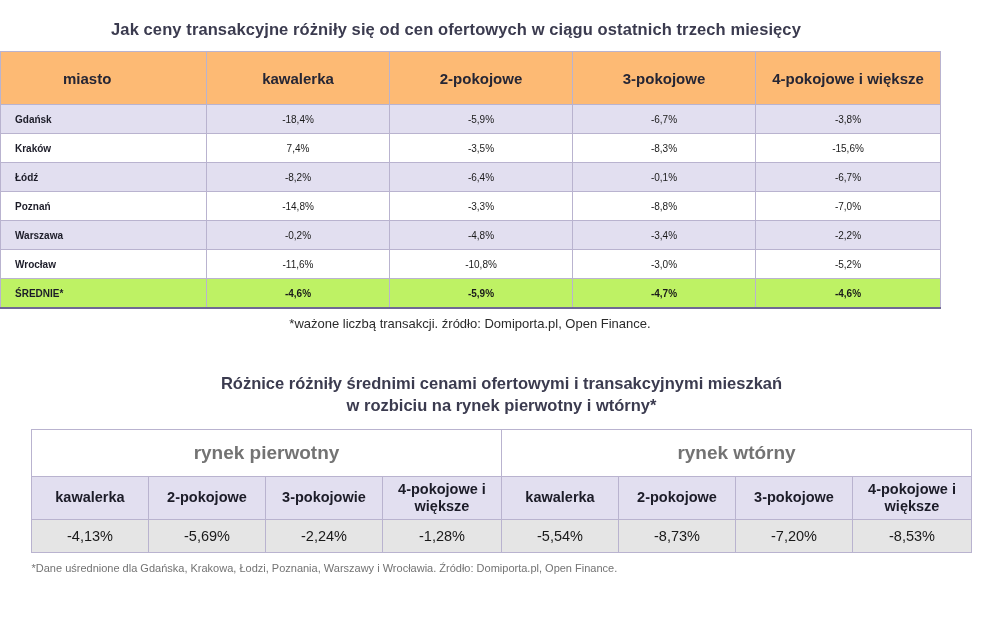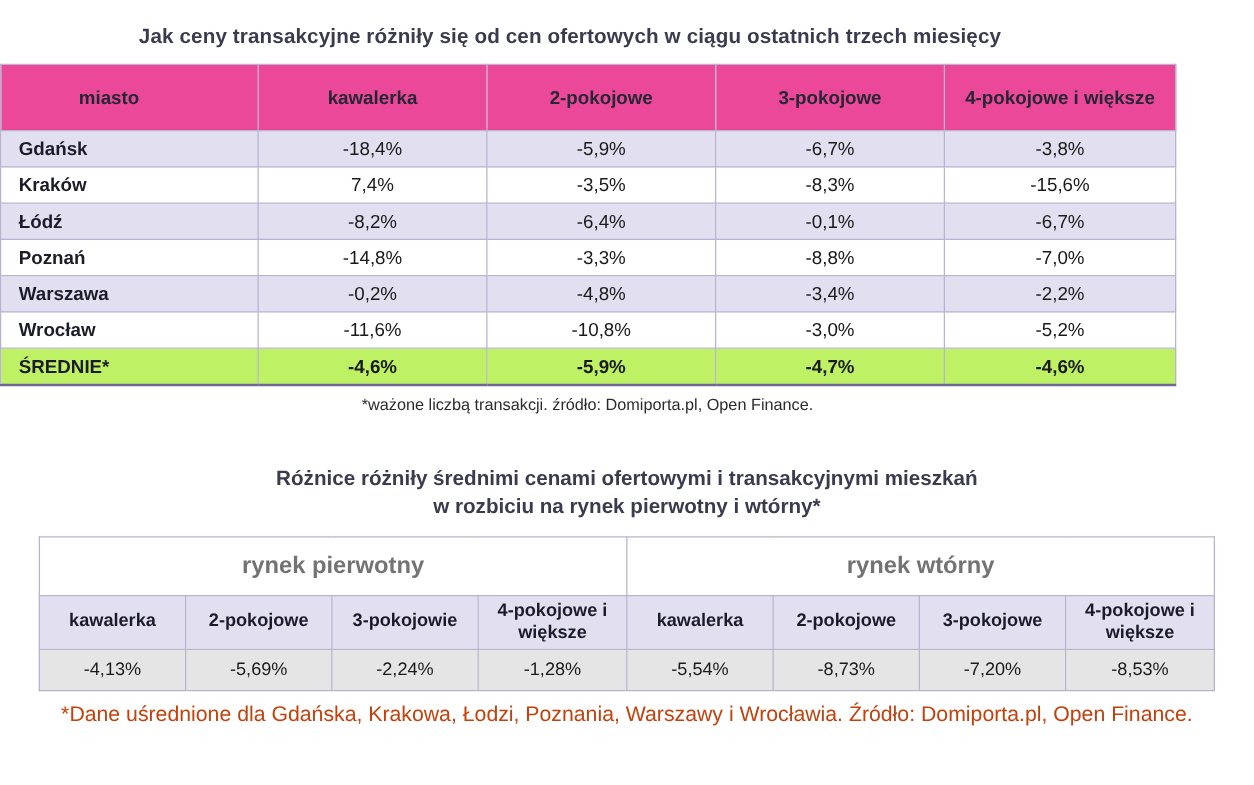--- a/index.html
+++ b/index.html
@@ -40,30 +40,30 @@
   }
 
   table.t1 {
     border-collapse: collapse;
     margin: 0 auto;
     width: 940px;
     table-layout: fixed;
   }
   table.t1 th, table.t1 td {
     border: 1px solid #b9b3cf;
-    font-size: 15px;
+    font-size: 10px;
     text-align: center;
     height: 26px;
   }
   table.t1 thead th {
     height: 50px;
     font-weight: bold;
     font-size: 15px;
     color: #262634;
-    background: #ec4899;
+    background: #fdba74;
     vertical-align: middle;
   }
   table.t1 thead th.first {
     text-align: left;
     padding-left: 62px;
   }
   table.t1 tbody td {
     vertical-align: middle;
   }
   table.t1 tbody td.city {
@@ -138,23 +138,23 @@
   }
   table.t2 .value-row td {
     height: 30px;
     font-size: 14.5px;
     background: #e5e5e5;
   }
 
   .note-2 {
     width: 940px;
     margin: 0 auto;
-    text-align: center;
-    font-size: 17px;
-    color: #c2410c;
+    text-align: left;
+    font-size: 11px;
+    color: #737373;
     padding-top: 9px;
   }
 </style>
 </head>
 <body>
 
 <div class="page">
 
   <div class="section-one">
     <div class="title-1">Jak ceny transakcyjne różniły się od cen ofertowych w ciągu ostatnich trzech miesięcy</div>

